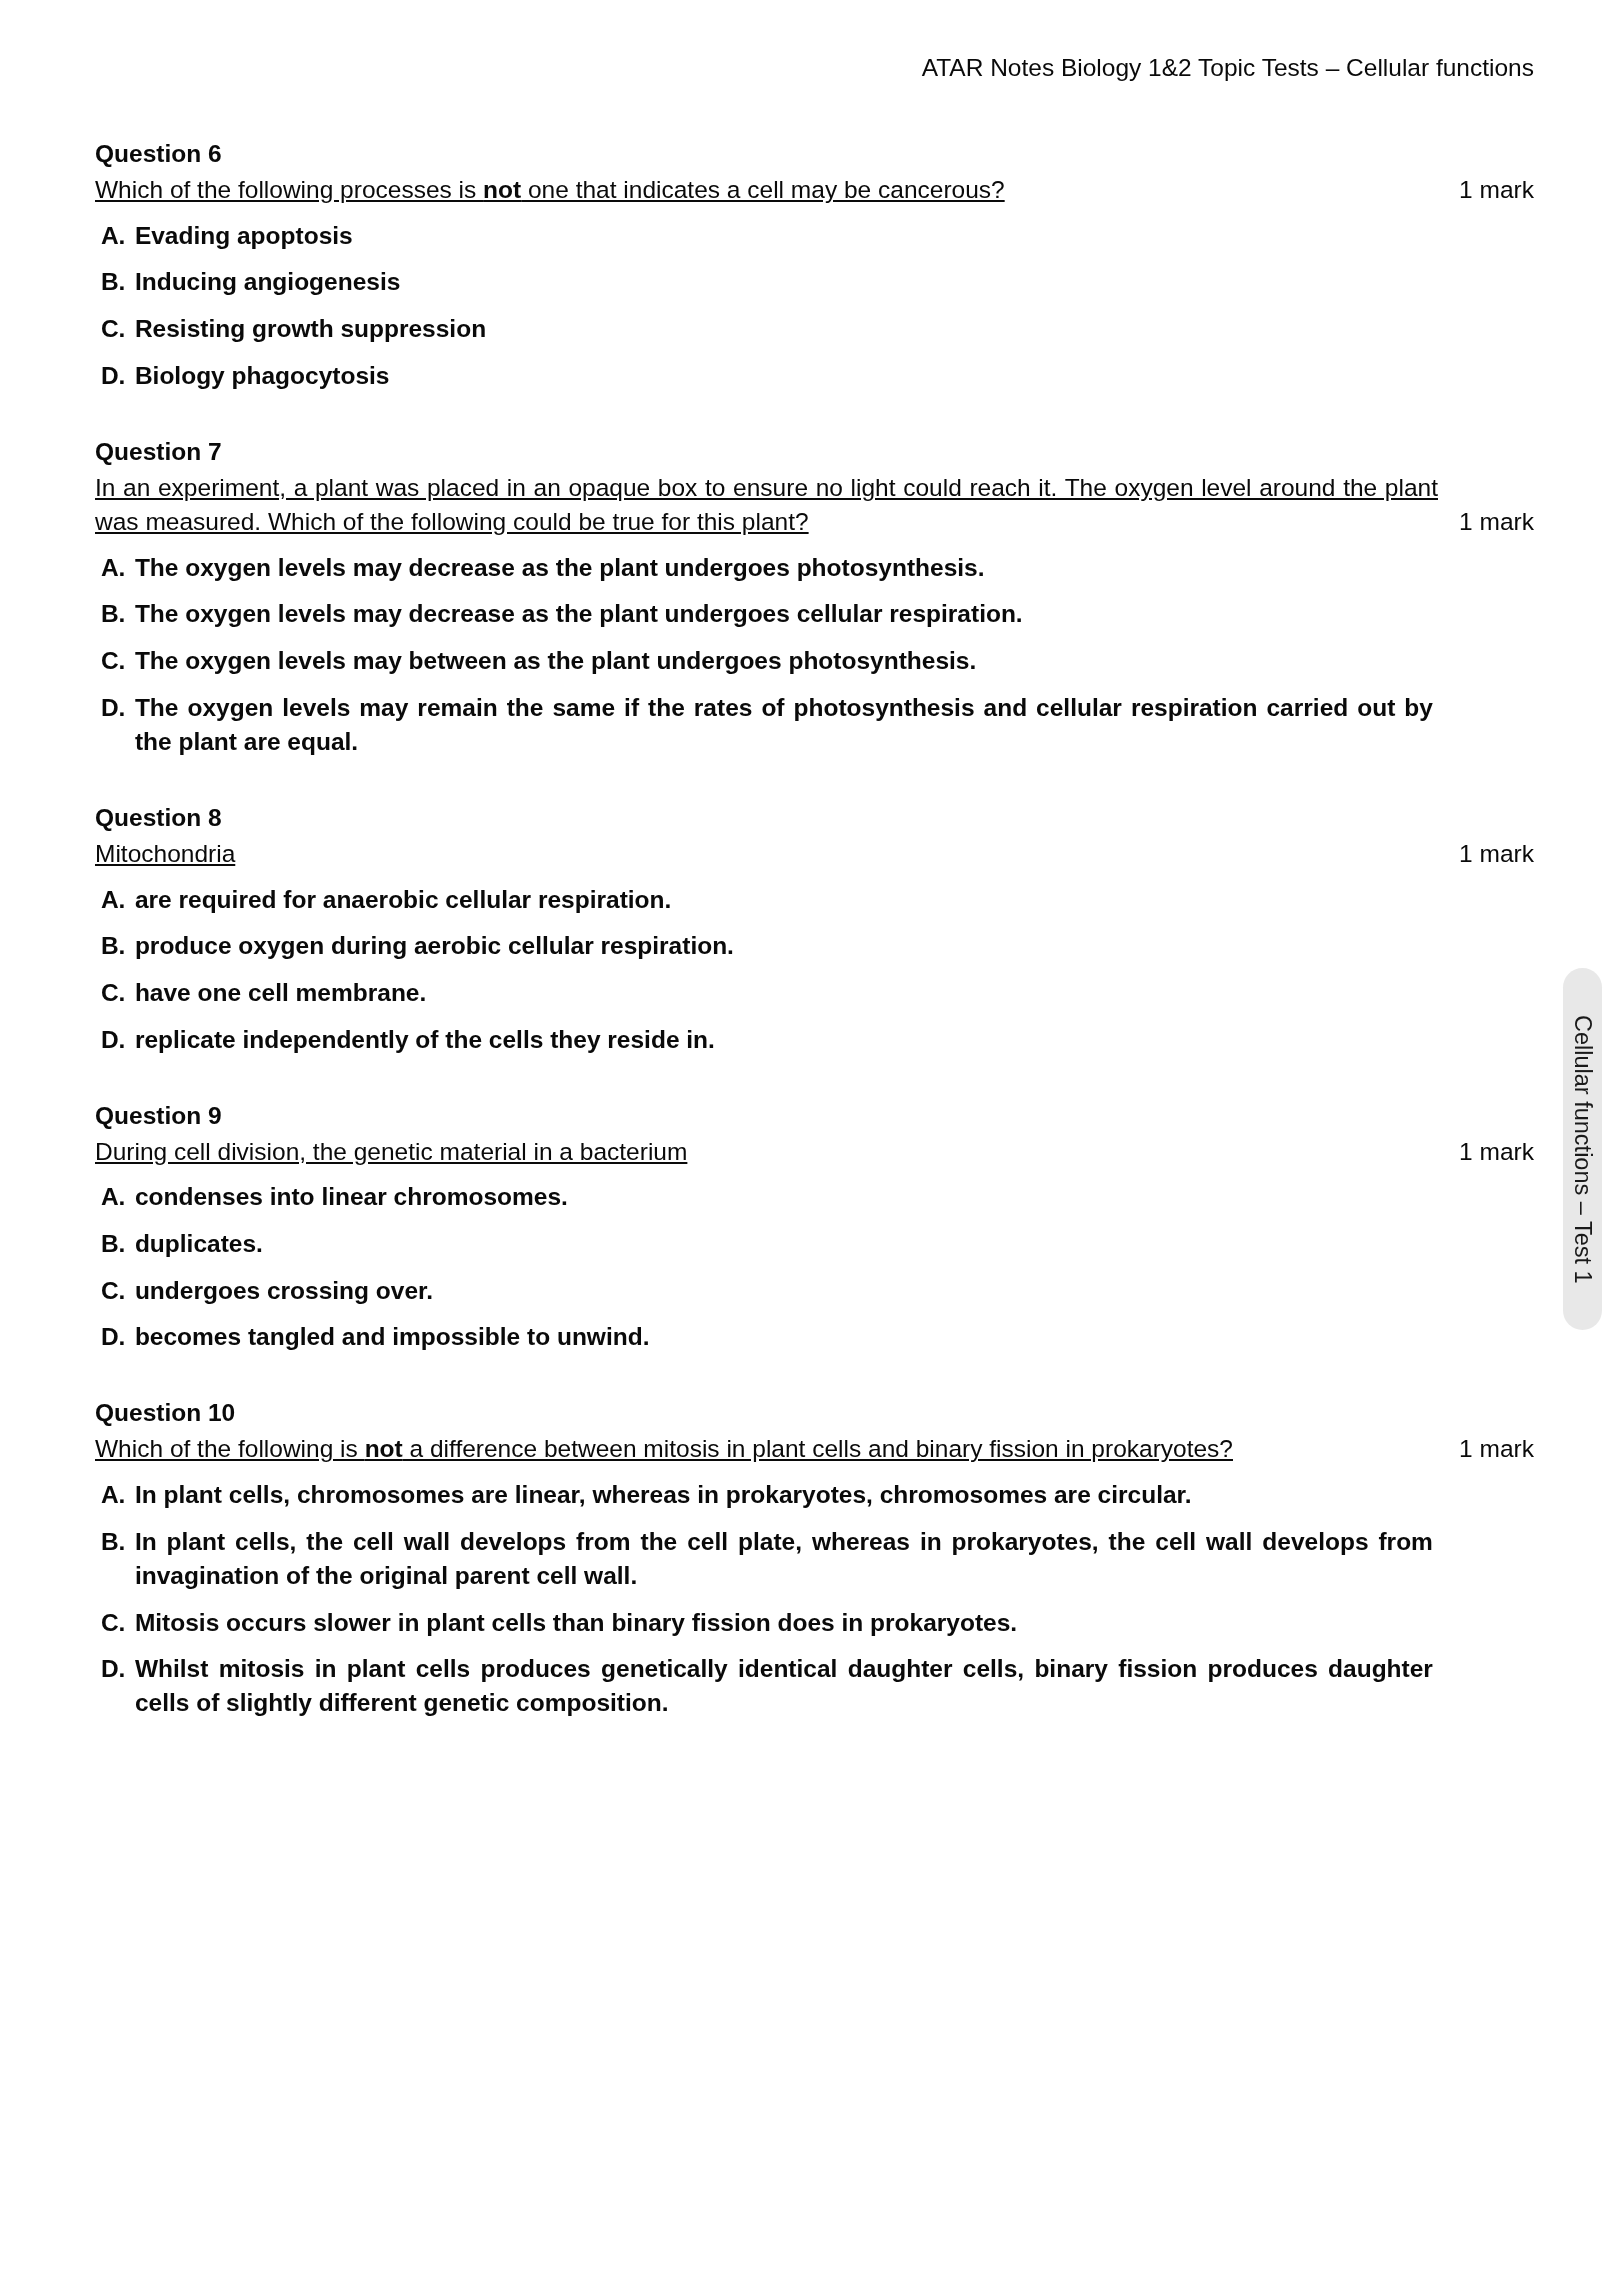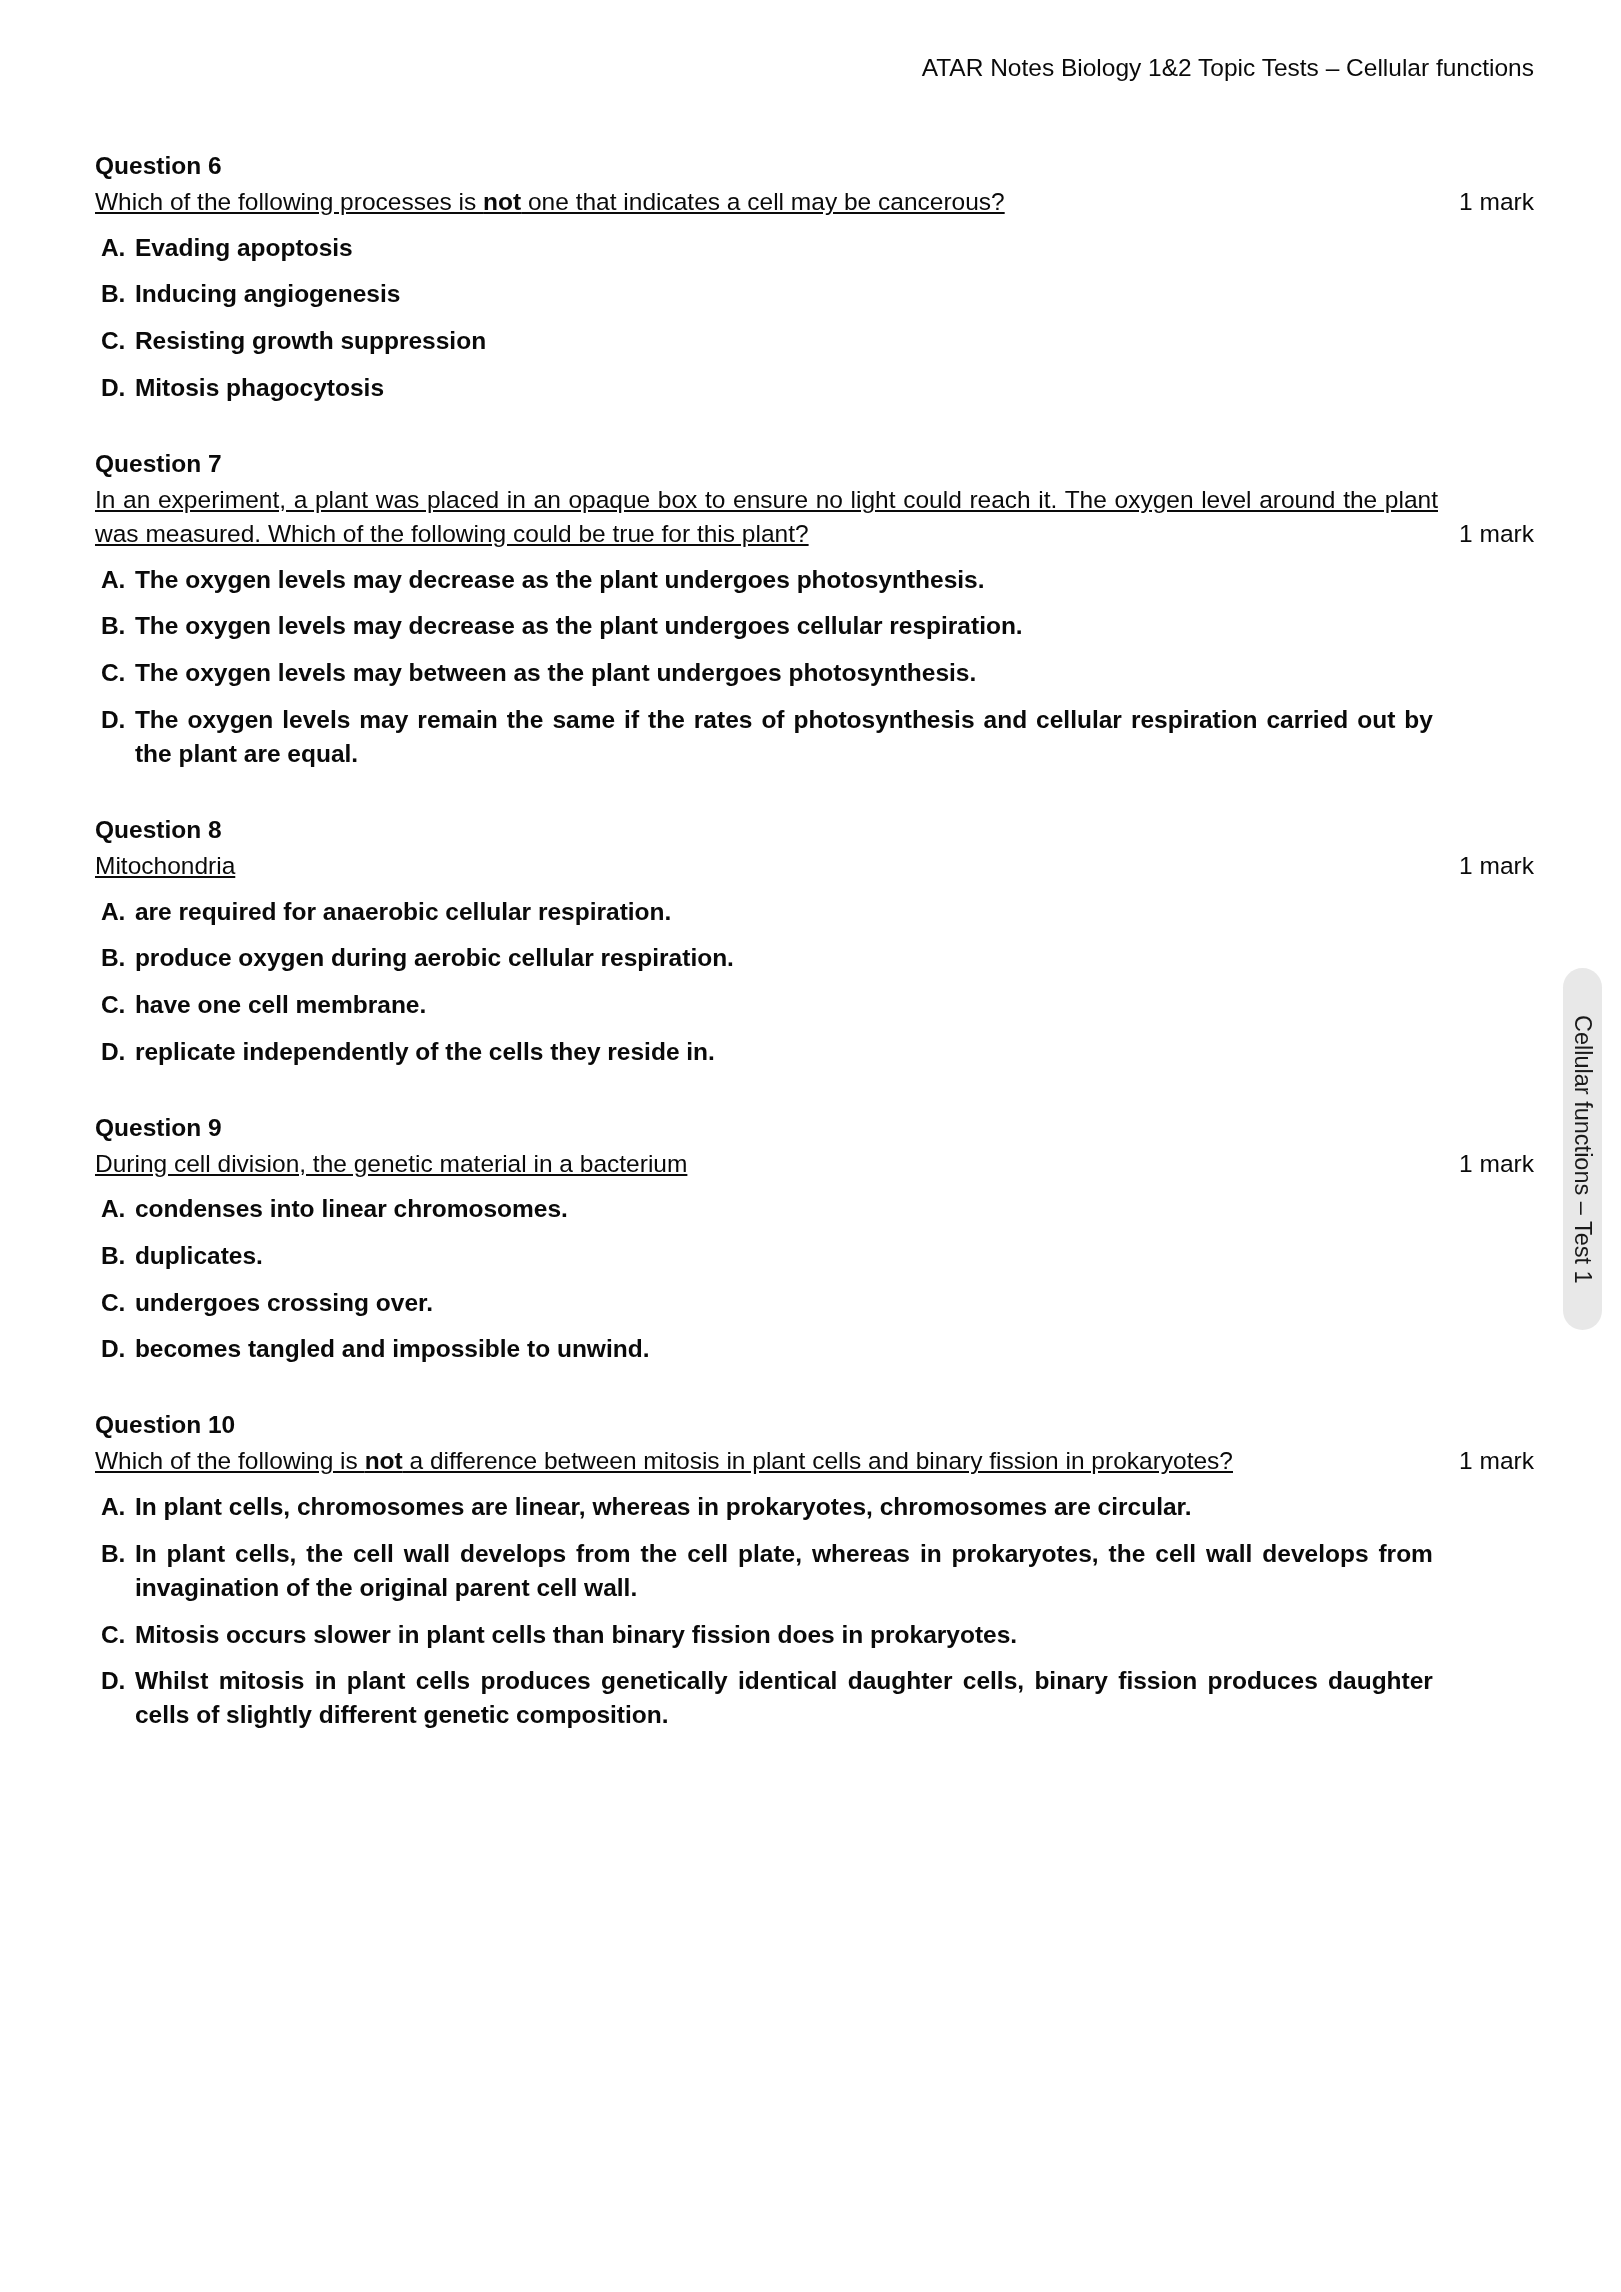--- a/index.html
+++ b/index.html
@@ -28,21 +28,21 @@
     line-height: 34px;
     white-space: nowrap;
   }
   .content {
     position: absolute;
     top: 137px;
     left: 95px;
     width: 1439px;
   }
   .question { margin-top: 42px; }
-  .question:first-child { margin-top: 12px; }
+  .question:first-child { margin-top: 0; }
   .q-heading {
     font-size: 24.5px;
     line-height: 34px;
     font-weight: bold;
   }
   .stem-row {
     position: relative;
     margin-top: 2px;
     text-decoration: underline;
   }
@@ -131,21 +131,21 @@
       <div class="option">
         <span class="opt-letter">B.</span>
         <span class="opt-text">Inducing angiogenesis</span>
       </div>
       <div class="option">
         <span class="opt-letter">C.</span>
         <span class="opt-text">Resisting growth suppression</span>
       </div>
       <div class="option">
         <span class="opt-letter">D.</span>
-        <span class="opt-text">Mitosis phagocytosis</span>
+        <span class="opt-text">Biology phagocytosis</span>
       </div>
     </section>
 
     <section class="question">
       <h2 class="q-heading">Question 7</h2>
       <div class="stem-row">
         <p class="stem-text"><span>In an experiment, a plant was placed in an opaque box to ensure no light could reach it. The oxygen level around the plant was measured. Which of the following could be true for this plant?</span><b></b><span></span></p>
         <span class="mark">1 mark</span>
       </div>
       <div class="option">

